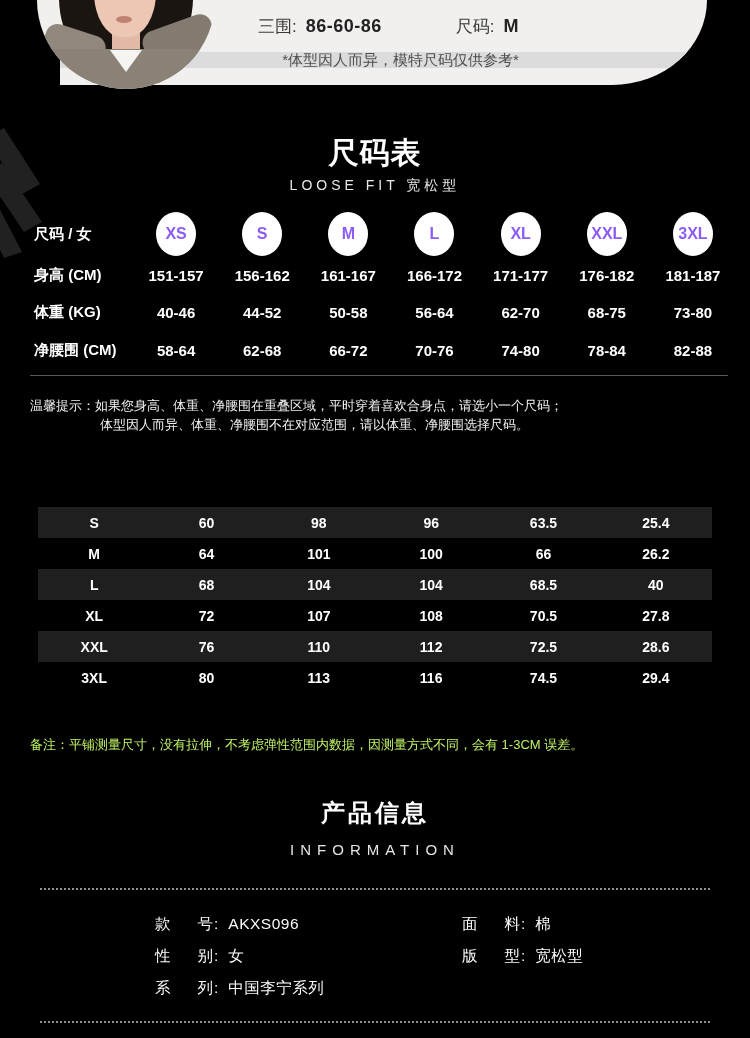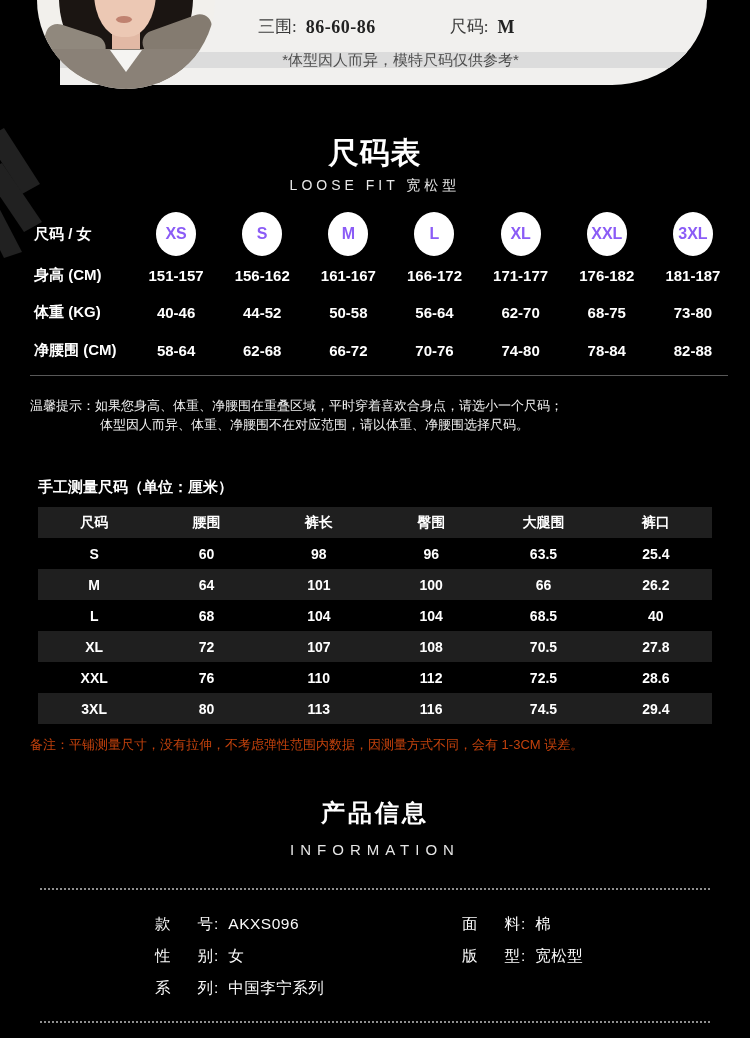--- a/index.html
+++ b/index.html
@@ -8,21 +8,21 @@
     position:relative; width:750px; height:1038px; background:#000;
     overflow:hidden; font-family:"Liberation Sans", sans-serif; color:#fff;
   }
 
   
   .top-card {
     position:absolute; left:60px; top:0; width:647px; height:85px;
     background:#f1f0ee; border-bottom-right-radius:95px 85px; overflow:hidden;
   }
   .card-row1 { height:52px; display:flex; align-items:center; padding-left:198px; color:#333; }
-  .card-pair { display:flex; align-items:flex-end;font-family:Liberation Serif, serif; }
+  .card-pair { display:flex; align-items:center; }
   .card-pair + .card-pair { margin-left:74px; }
   .card-label { font-size:17px; color:#3a3a3a; }
   .card-value { font-size:18px; font-weight:700; margin-left:9px; letter-spacing:.5px; color:#222; }
   .card-band {
     height:16px; background:#dcdcdc; display:flex; align-items:center; justify-content:center;
     font-size:15px; color:#4d4d4d; padding-left:34px;
   }
 
   
   .photo-circle {
@@ -58,21 +58,21 @@
   .divider-solid { position:absolute; left:30px; right:22px; top:375px; border-top:1px solid #585858; }
   .tips { position:absolute; left:30px; top:396px; font-size:13px; line-height:19px; color:#f2f2f2; }
   .tips .line2 { padding-left:70px; }
 
   
   .measure-heading { position:absolute; left:38px; top:478px; font-size:15px; font-weight:700; }
   .mtable { position:absolute; left:38px; right:38px; top:507px; }
   .mrow { display:grid; grid-template-columns:repeat(6,1fr); height:31px; align-items:center; text-align:center; }
   .mrow:nth-child(odd) { background:#1f1f1f; }
   .mcell { font-size:14px; font-weight:700; }
-  .note { position:absolute; left:30px; top:736px; font-size:13px; color:#c2410c; }
+  .note { position:absolute; left:30px; top:736px; font-size:13px; color:#bef264; }
 
   
   .pi-title { position:absolute; top:797px; left:0; width:100%; text-align:center; font-size:24px; font-weight:700; letter-spacing:3px; }
   .pi-subtitle { position:absolute; top:841px; left:0; width:100%; text-align:center; font-size:15px; letter-spacing:6px; color:#e5e5e5; }
   .divider-dotted { position:absolute; left:40px; right:40px; border-top:2px dotted #8f8f8f; }
   .dd1 { top:888px; } .dd2 { top:1021px; }
   .info-grid {
     position:absolute; left:155px; top:908px; width:520px;
     display:grid; grid-template-columns:307px 213px; grid-auto-rows:32px; align-items:center;
   }
@@ -158,31 +158,22 @@
     <div class="size-val">82-88</div>
   </div>
 
   <div class="divider-solid"></div>
 
   <div class="tips">
     <div class="line1">温馨提示：如果您身高、体重、净腰围在重叠区域，平时穿着喜欢合身点，请选小一个尺码；</div>
     <div class="line2">体型因人而异、体重、净腰围不在对应范围，请以体重、净腰围选择尺码。</div>
   </div>
 
-  <div class="measure-heading">手工测量尺码（单位：厘米）</div>
 
   <div class="mtable">
-    <div class="mrow">
-      <div class="mcell">尺码</div>
-      <div class="mcell">腰围</div>
-      <div class="mcell">裤长</div>
-      <div class="mcell">臀围</div>
-      <div class="mcell">大腿围</div>
-      <div class="mcell">裤口</div>
-    </div>
     <div class="mrow">
       <div class="mcell">S</div>
       <div class="mcell">60</div>
       <div class="mcell">98</div>
       <div class="mcell">96</div>
       <div class="mcell">63.5</div>
       <div class="mcell">25.4</div>
     </div>
     <div class="mrow">
       <div class="mcell">M</div>

